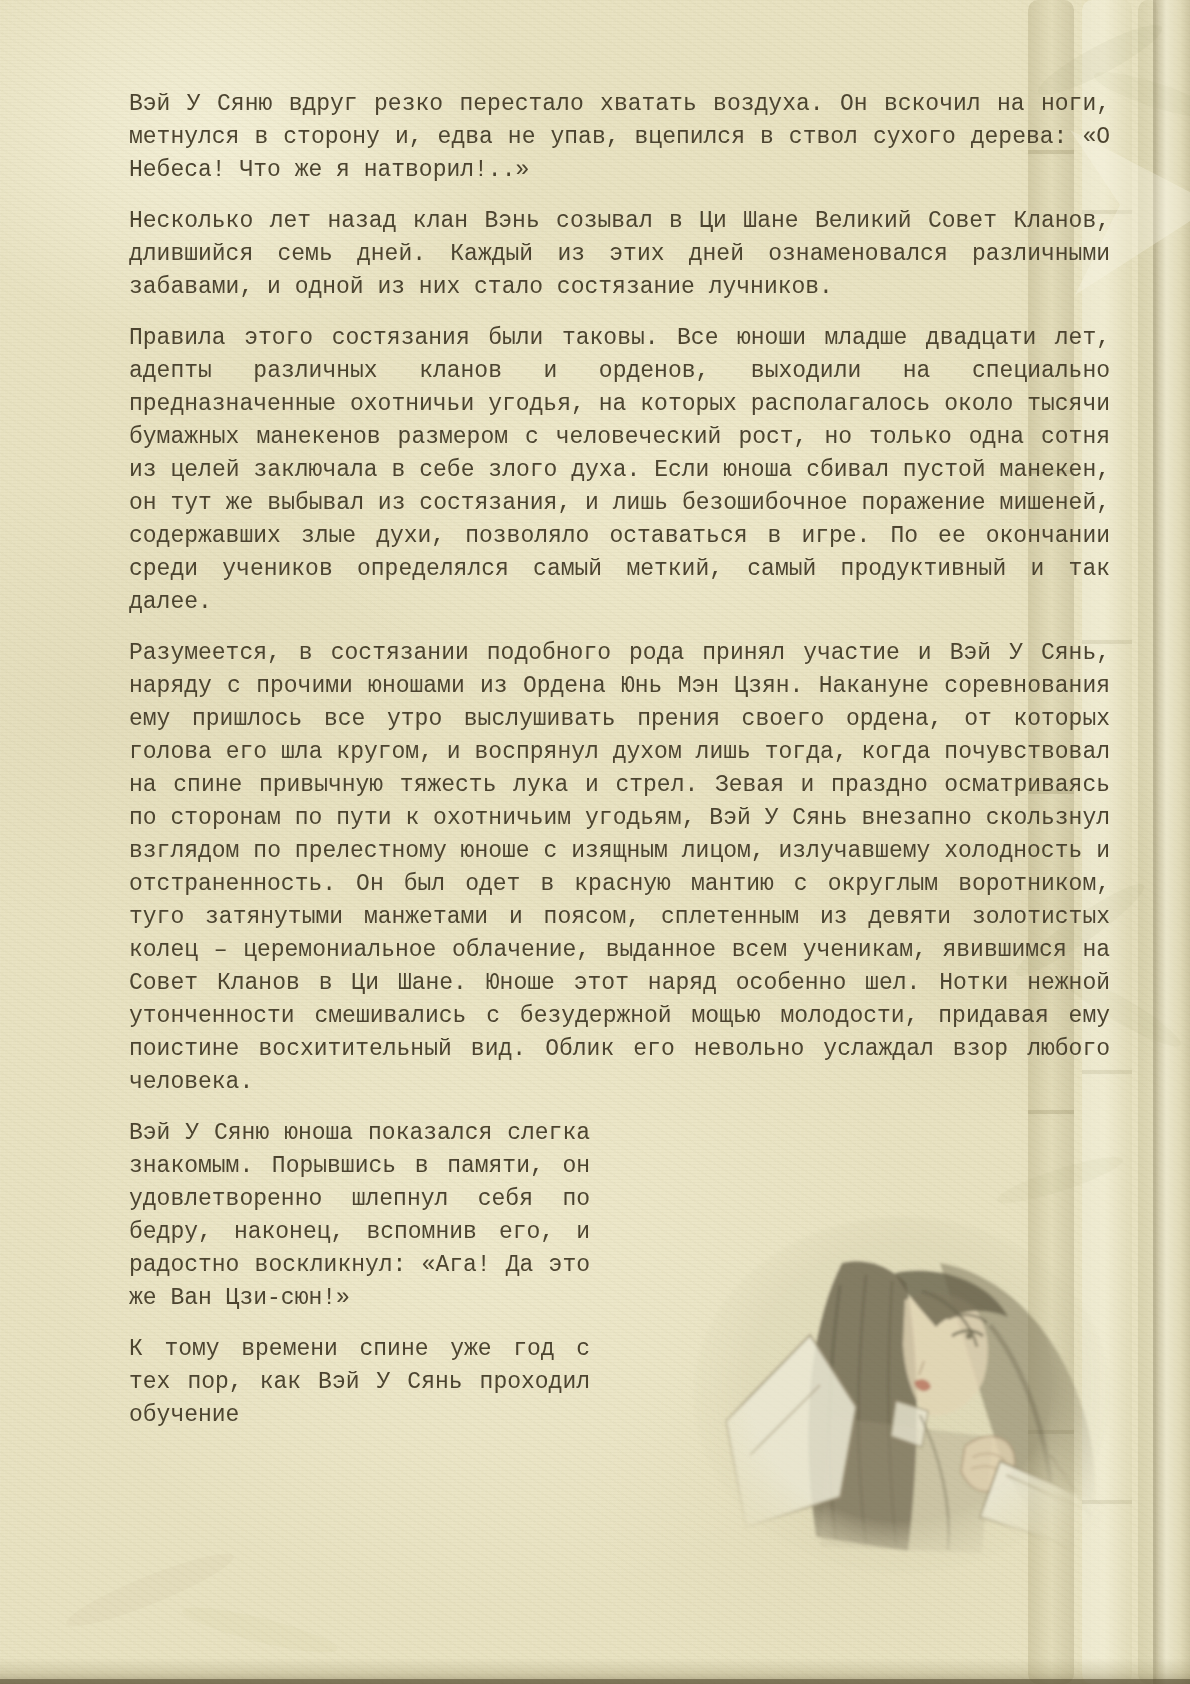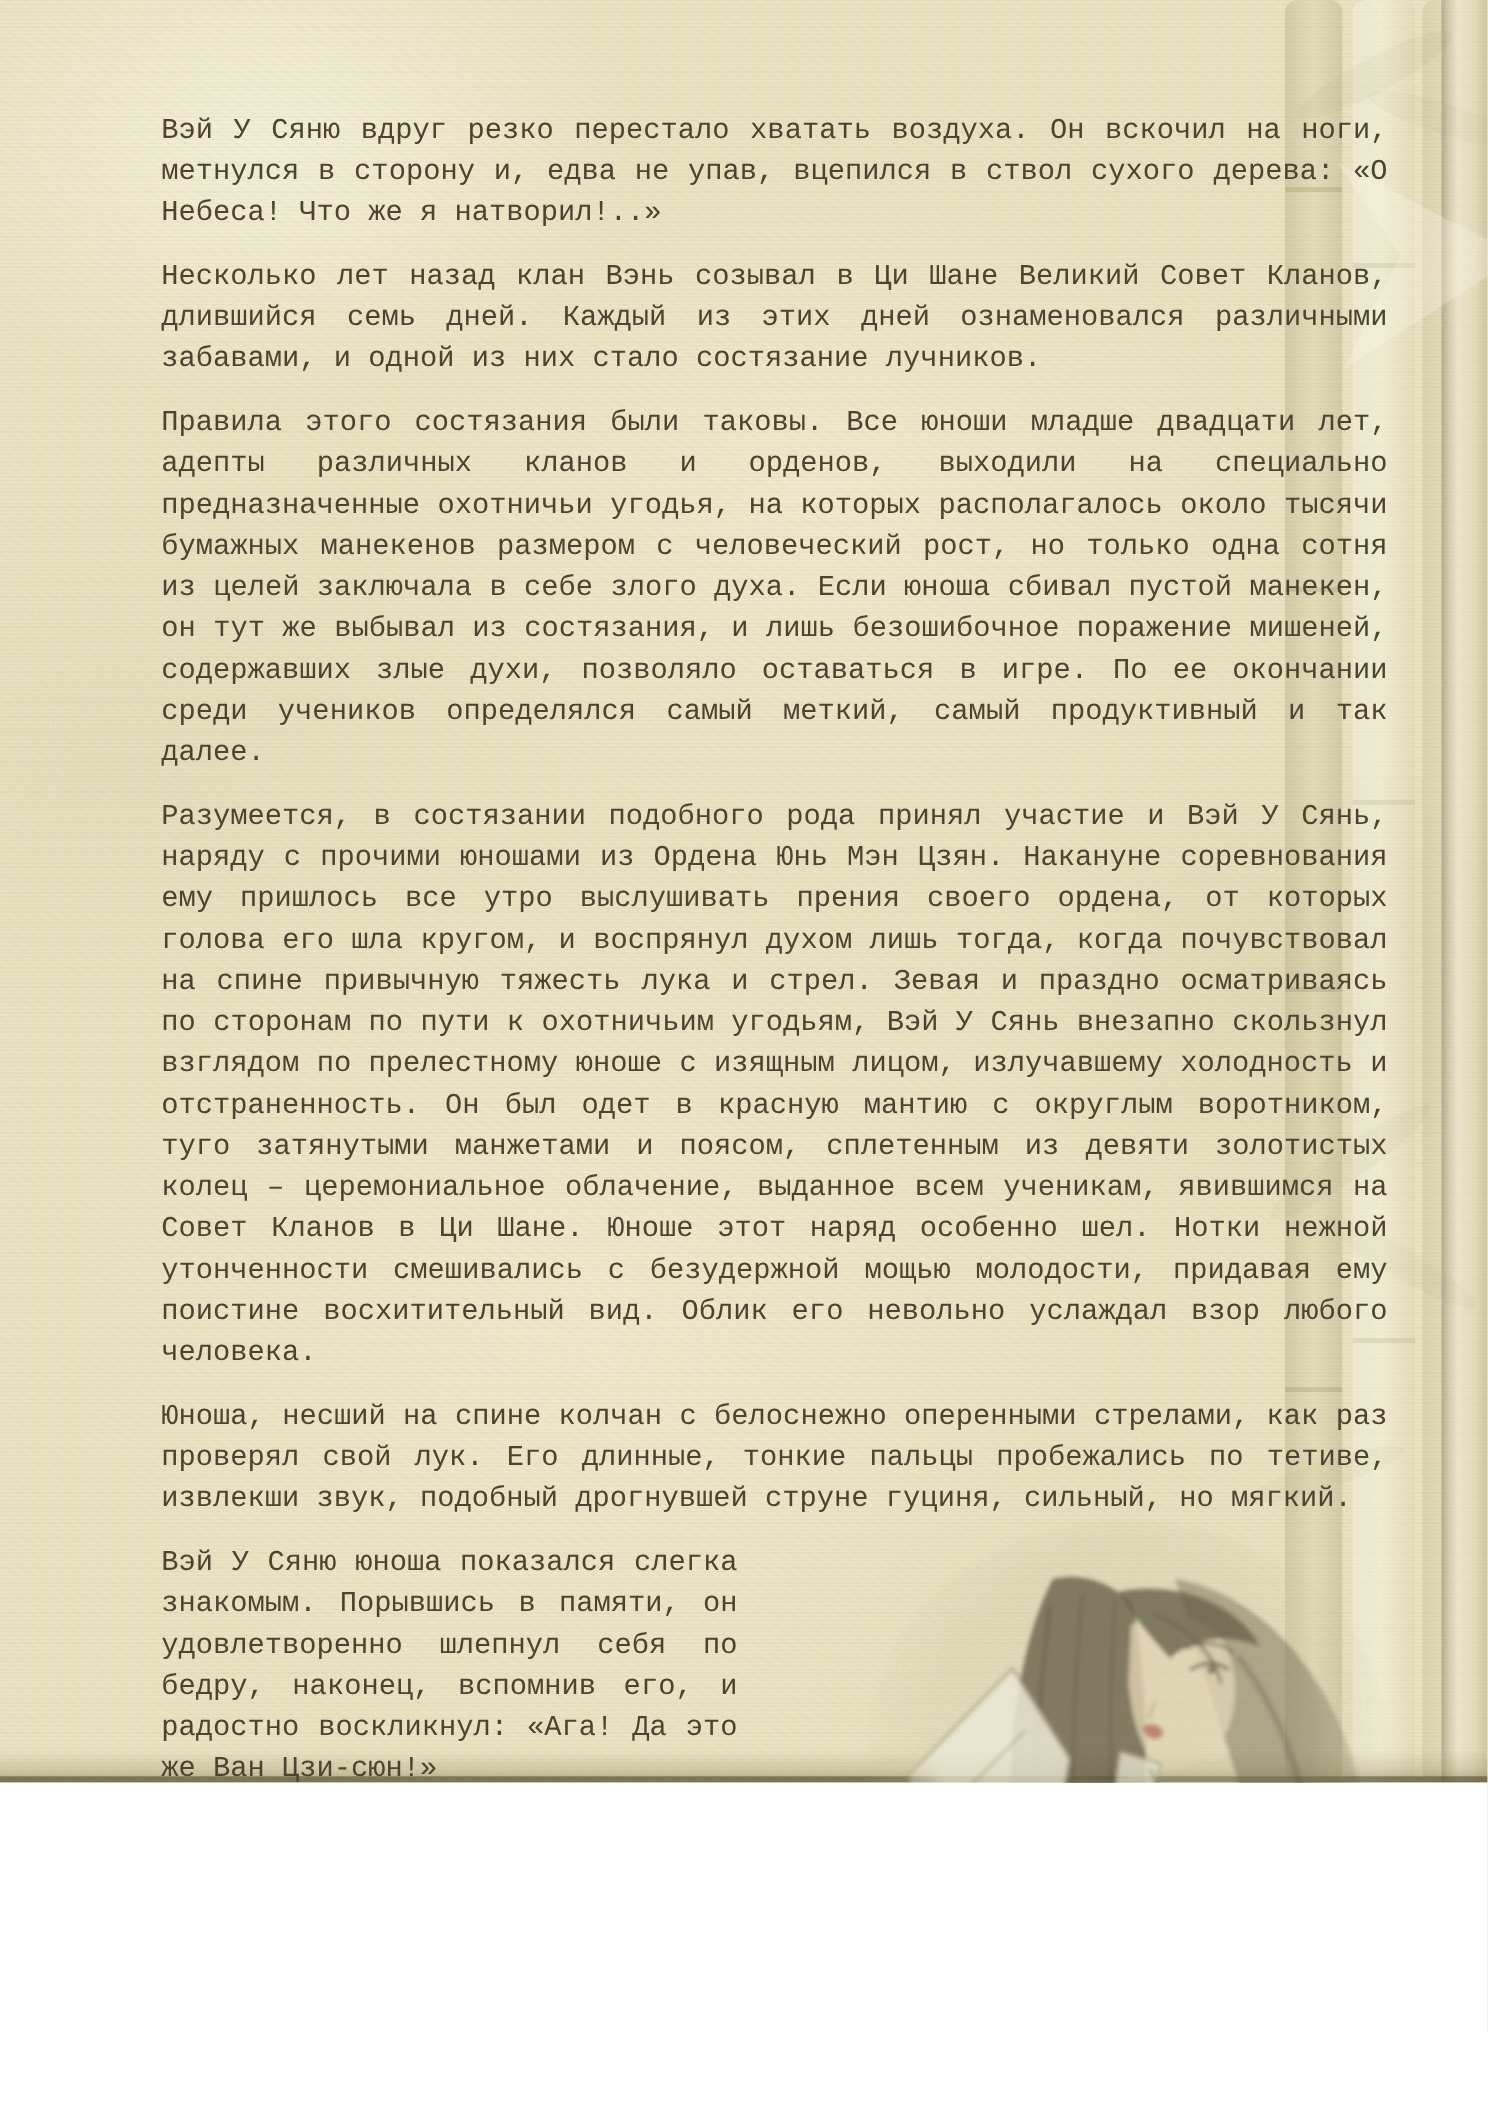--- a/index.html
+++ b/index.html
@@ -1,21 +1,21 @@
 <!DOCTYPE html>
 <html><head>
 <meta charset="utf-8">
 <style>
   html,body{margin:0;padding:0;}
   body{
     width:1190px;height:1684px;overflow:hidden;
     font-family:"Liberation Mono","DejaVu Sans Mono",monospace;
   }
   .page{
-    position:relative;width:1190px;height:1426px;overflow:hidden;
+    position:relative;width:1190px;height:1684px;overflow:hidden;
     background-color:#e8e2c1;
     background-image:
       radial-gradient(ellipse 420px 300px at 18% 8%,  rgba(252,250,232,.55), transparent 70%),
       radial-gradient(ellipse 520px 380px at 55% 28%, rgba(248,244,220,.40), transparent 70%),
       radial-gradient(ellipse 620px 520px at 40% 74%, rgba(245,241,216,.45), transparent 70%),
       radial-gradient(ellipse 320px 280px at 86% 55%, rgba(214,206,168,.45), transparent 72%),
       radial-gradient(ellipse 520px 320px at 8% 42%,  rgba(219,211,176,.35), transparent 70%),
       radial-gradient(ellipse 380px 260px at 72% 90%, rgba(221,213,178,.35), transparent 72%);
   }
   
@@ -100,21 +100,20 @@
       <ellipse cx="150" cy="1590" rx="90" ry="14" transform="rotate(-22 150 1590)" fill="rgba(160,152,104,.10)"></ellipse>
       <ellipse cx="260" cy="1630" rx="80" ry="12" transform="rotate(14 260 1630)" fill="rgba(160,152,104,.09)"></ellipse>
     </g>
   </svg>
 
   <div class="text-block">
     <p>Вэй У Сяню вдруг резко перестало хватать воздуха. Он вскочил на ноги, метнулся в сторону и, едва не упав, вцепился в ствол сухого дерева: «О Небеса! Что же я натворил!..»</p>
     <p>Несколько лет назад клан Вэнь созывал в Ци Шане Великий Совет Кланов, длившийся семь дней. Каждый из этих дней ознаменовался различными забавами, и одной из них стало состязание лучников.</p>
     <p>Правила этого состязания были таковы. Все юноши младше двадцати лет, адепты различных кланов и орденов, выходили на специально предназначенные охотничьи угодья, на которых располагалось около тысячи бумажных манекенов размером с человеческий рост, но только одна сотня из целей заключала в себе злого духа. Если юноша сбивал пустой манекен, он тут же выбывал из состязания, и лишь безошибочное поражение мишеней, содержавших злые духи, позволяло оставаться в игре. По ее окончании среди учеников определялся самый меткий, самый продуктивный и так далее.</p>
     <p>Разумеется, в состязании подобного рода принял участие и Вэй У Сянь, наряду с прочими юношами из Ордена Юнь Мэн Цзян. Накануне соревнования ему пришлось все утро выслушивать прения своего ордена, от которых голова его шла кругом, и воспрянул духом лишь тогда, когда почувствовал на спине привычную тяжесть лука и стрел. Зевая и праздно осматриваясь по сторонам по пути к охотничьим угодьям, Вэй У Сянь внезапно скользнул взглядом по прелестному юноше с изящным лицом, излучавшему холодность и отстраненность. Он был одет в красную мантию с округлым воротником, туго затянутыми манжетами и поясом, сплетенным из девяти золотистых колец – церемониальное облачение, выданное всем ученикам, явившимся на Совет Кланов в Ци Шане. Юноше этот наряд особенно шел. Нотки нежной утонченности смешивались с безудержной мощью молодости, придавая ему поистине восхитительный вид. Облик его невольно услаждал взор любого человека.</p>
-    <p>Юноша, несший на спине колчан с белоснежно оперенными стрелами, как раз проверял свой лук. Его длинные, тонкие пальцы пробежались по тетиве, извлекши звук, подобный дрогнувшей струне гуциня, сильный, но мягкий.</p>
     <p class="narrow">Вэй У Сяню юноша показался слегка знакомым. Порывшись в памяти, он удовлетворенно шлепнул себя по бедру, наконец, вспомнив его, и радостно воскликнул: «Ага! Да это же Ван Цзи-сюн!»</p>
     <p class="narrow">К тому времени спине уже год с тех пор, как Вэй У Сянь проходил обучение</p>
   </div>
 
   <svg class="illustration" viewBox="0 0 420 385" xmlns="http://www.w3.org/2000/svg" aria-hidden="true">
     <defs>
       <filter id="soften" x="-20%" y="-20%" width="140%" height="140%">
         <feGaussianBlur stdDeviation="1.7"></feGaussianBlur>
       </filter>
       <radialGradient id="fadeGrad" cx="50%" cy="46%" r="62%">

